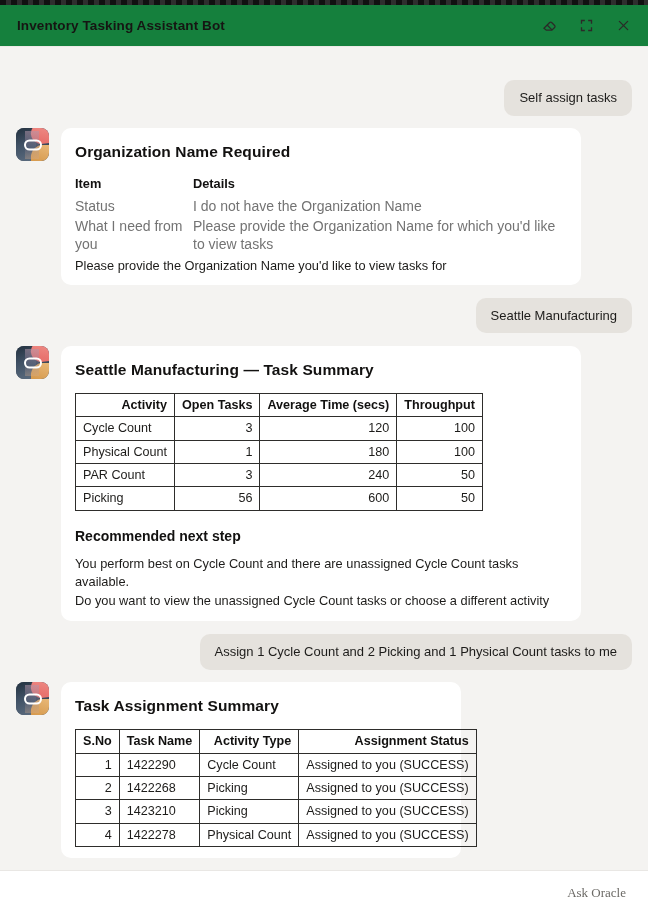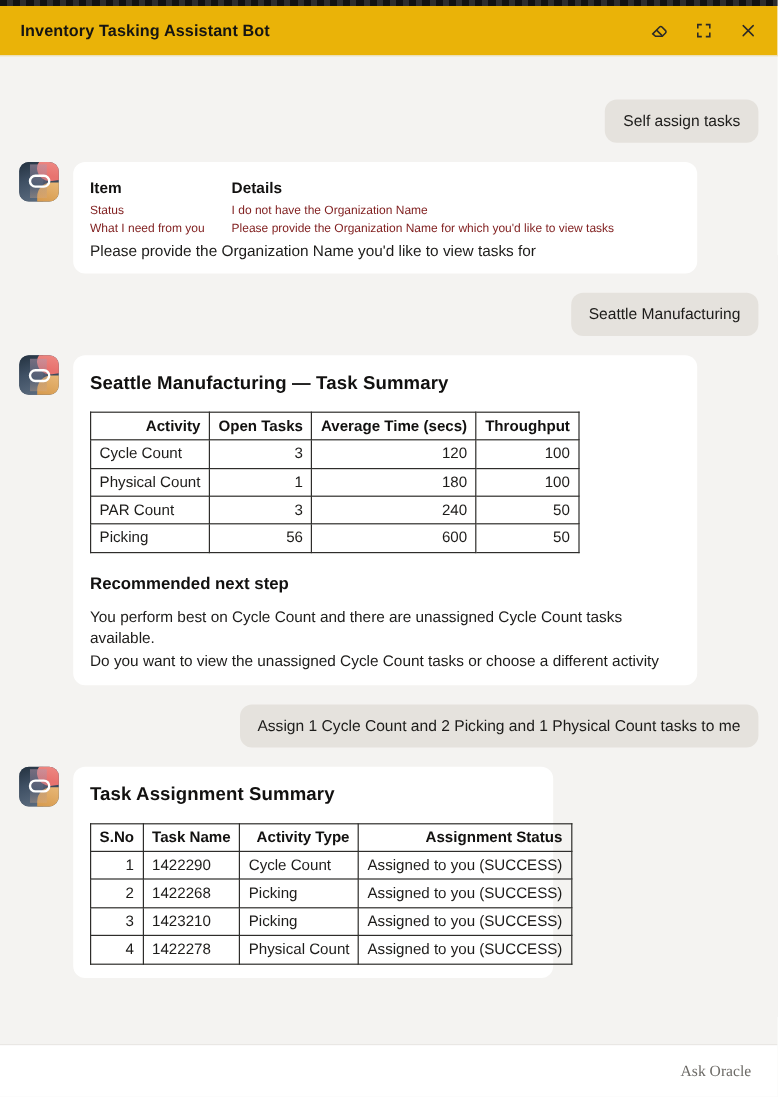--- a/index.html
+++ b/index.html
@@ -26,21 +26,21 @@
     background: #1c1c1c;
     background-image: repeating-linear-gradient(90deg,
        #111 0px, #111 6px, #2e2e2e 6px, #2e2e2e 11px);
     flex: 0 0 auto;
   }
 
   
   .titlebar {
     flex: 0 0 auto;
     height: 42px;
-    background: #eab308;
+    background: #15803d;
     display: flex;
     align-items: center;
     padding: 0 14px 0 17px;
     border-bottom: 1px solid #eceae7;
   }
   .title-text {
     font-size: 13.5px;
     font-weight: bold;
     color: #161513;
     letter-spacing: .1px;
@@ -167,25 +167,25 @@
   table.kv th {
     text-align: left;
     font-weight: bold;
     font-size: 12.8px;
     padding: 0 8px 3px 0;
     color: #121110;
     vertical-align: top;
   }
   table.kv td {
     text-align: left;
-    font-size: 10px;
+    font-size: 14px;
     padding: 1px 8px 1px 0;
     vertical-align: top;
     line-height: 1.32;
-    color: #7f1d1d;
+    color: #737373;
   }
   table.kv .c0 { width: 118px; margin-top: 32px; }
 
   .kv-tail {
     margin: 2px 0 0 0;
     font-size: 12.8px;
     color: #1d1c1a;
   }
 
   
@@ -283,20 +283,21 @@
 
     <div class="row bot">
       <div class="avatar">
         <div class="q1"></div>
           <div class="q2"></div>
           <div class="q3"></div>
           <div class="q4"></div>
         <div class="ring"></div>
       </div>
       <div class="card w-org">
+        <h3>Organization Name Required</h3>
         <table class="kv">
           <thead>
             <tr>
               <th class="c0">Item</th>
               <th>Details</th>
             </tr>
           </thead>
           <tbody>
             <tr>
               <td class="c0">Status</td>

